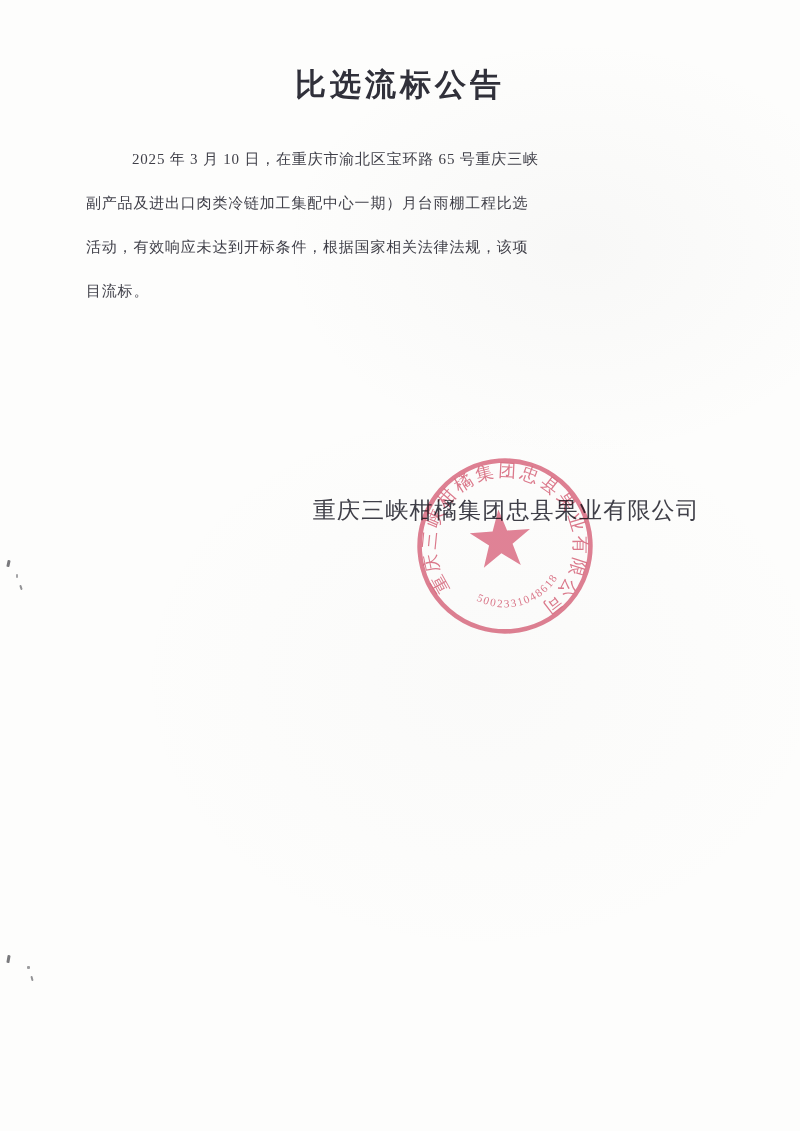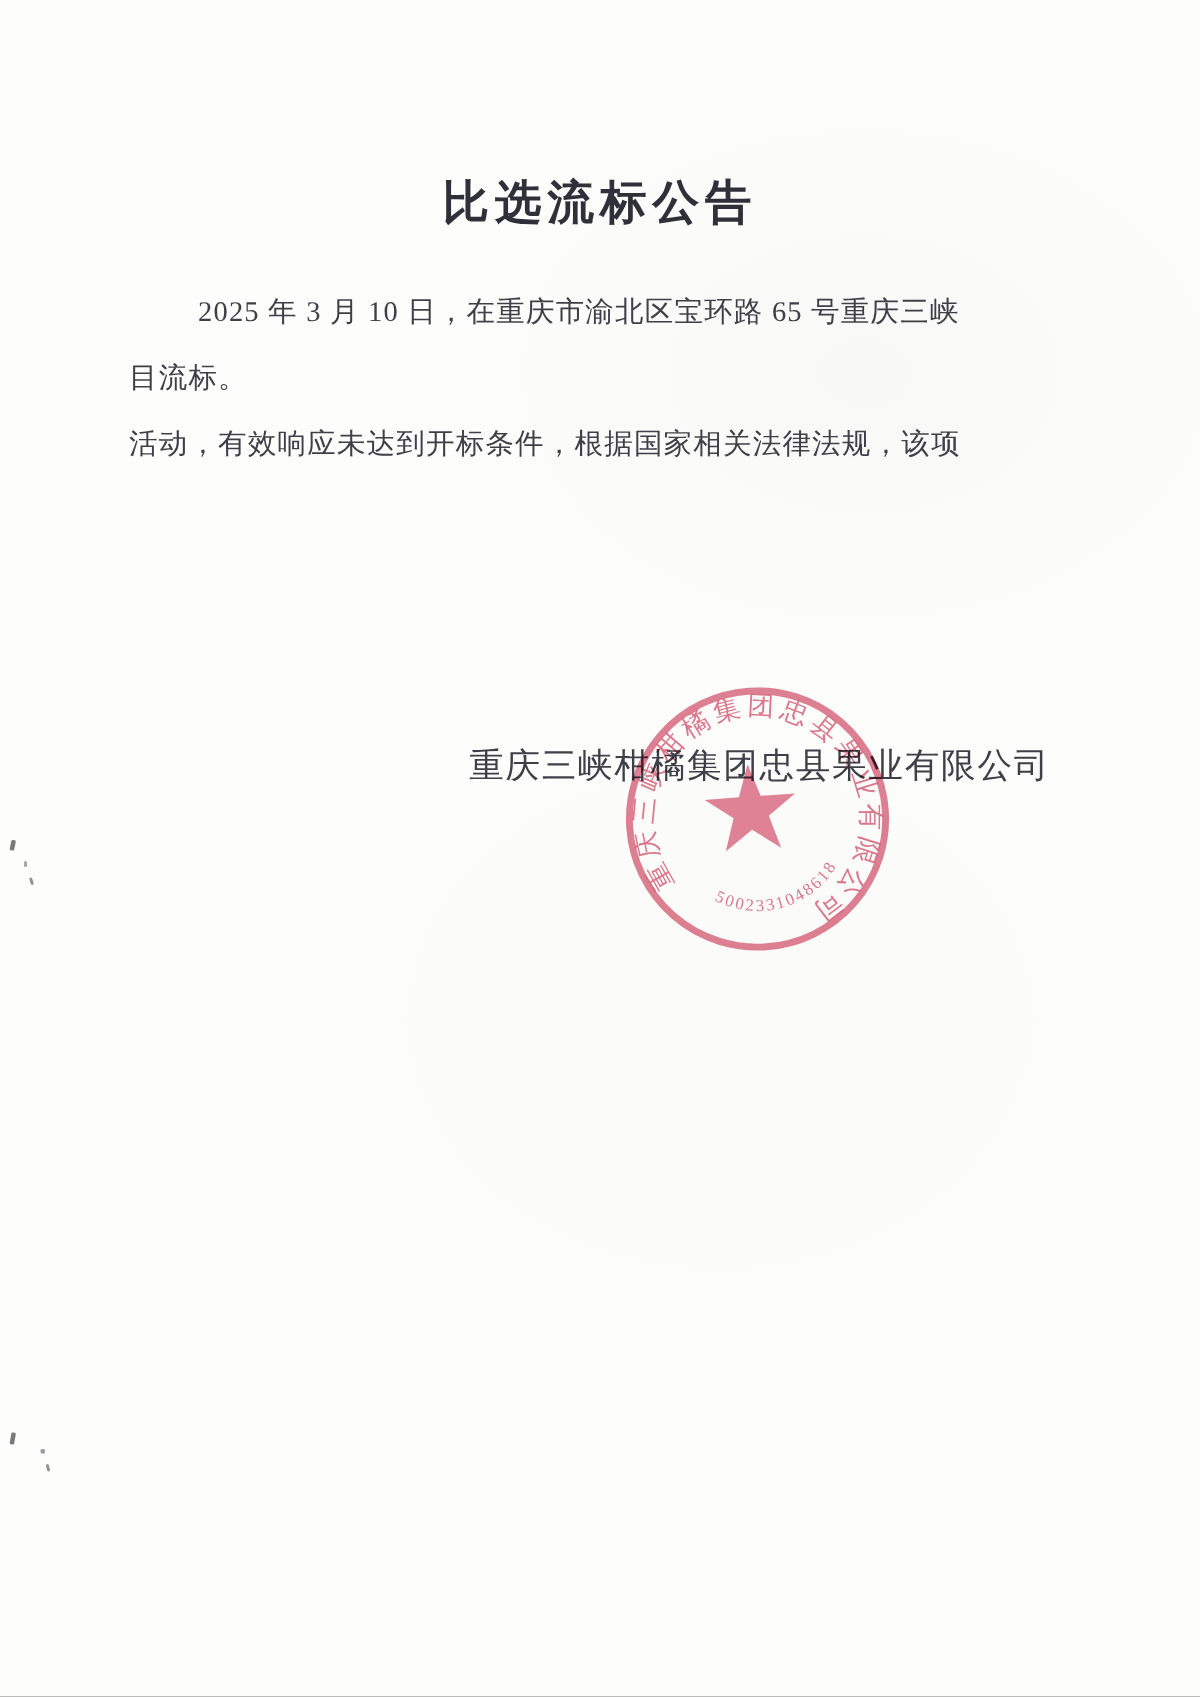--- a/index.html
+++ b/index.html
@@ -10,30 +10,30 @@
     margin: 0 auto;
     background:
       radial-gradient(ellipse 420px 300px at 72% 22%, rgba(150,150,150,0.05), rgba(150,150,150,0) 70%),
       radial-gradient(ellipse 500px 400px at 60% 60%, rgba(160,160,160,0.03), rgba(160,160,160,0) 70%),
       #fdfdfc;
     font-family: "Liberation Serif", "DejaVu Serif", serif;
     color: #3f3f48;
     overflow: hidden;
   }
   .doc-title {
-    padding-top: 114px;
+    padding-top: 64px;
     text-align: center;
     font-size: 31px;
     font-weight: 700;
     letter-spacing: 4px;
     color: #30303a;
   }
   .doc-body {
     margin: 31px 80px 0 86px;
-    font-size: 19px;
+    font-size: 15px;
     line-height: 44px;
     letter-spacing: 0.8px;
     text-align: justify;
   }
   .body-line { white-space: nowrap; }
   .body-line.indent { text-indent: 46px; }
   .sig-company {
     position: absolute;
     top: 495px;
     right: 100px;
@@ -75,22 +75,23 @@
 </style>
 </head>
 <body>
 
 <div class="page">
 
   <div class="doc-title">比选流标公告</div>
 
   <div class="doc-body">
     <div class="body-line indent">2025 年 3 月 10 日，在重庆市渝北区宝环路 65 号重庆三峡</div>
+    <div class="body-line">副产品及进出口肉类冷链加工集配中心一期）月台雨棚工程比选</div>
+    <div class="body-line">活动，有效响应未达到开标条件，根据国家相关法律法规，该项</div>
     <div class="body-line">目流标。</div>
-    <div class="body-line">活动，有效响应未达到开标条件，根据国家相关法律法规，该项</div>
   </div>
 
   <div class="sig-company">重庆三峡柑橘集团忠县果业有限公司</div>
 
 
   <svg class="seal" viewBox="0 0 176 176">
     <defs>
       <path id="arc-top" d="M 20,88 A 68,68 0 1 1 156,88 A 68,68 0 1 1 20,88" fill="none"></path>
       <path id="arc-bottom" d="M 28,88 A 60,60 0 0 0 148,88" fill="none"></path>
     </defs>

